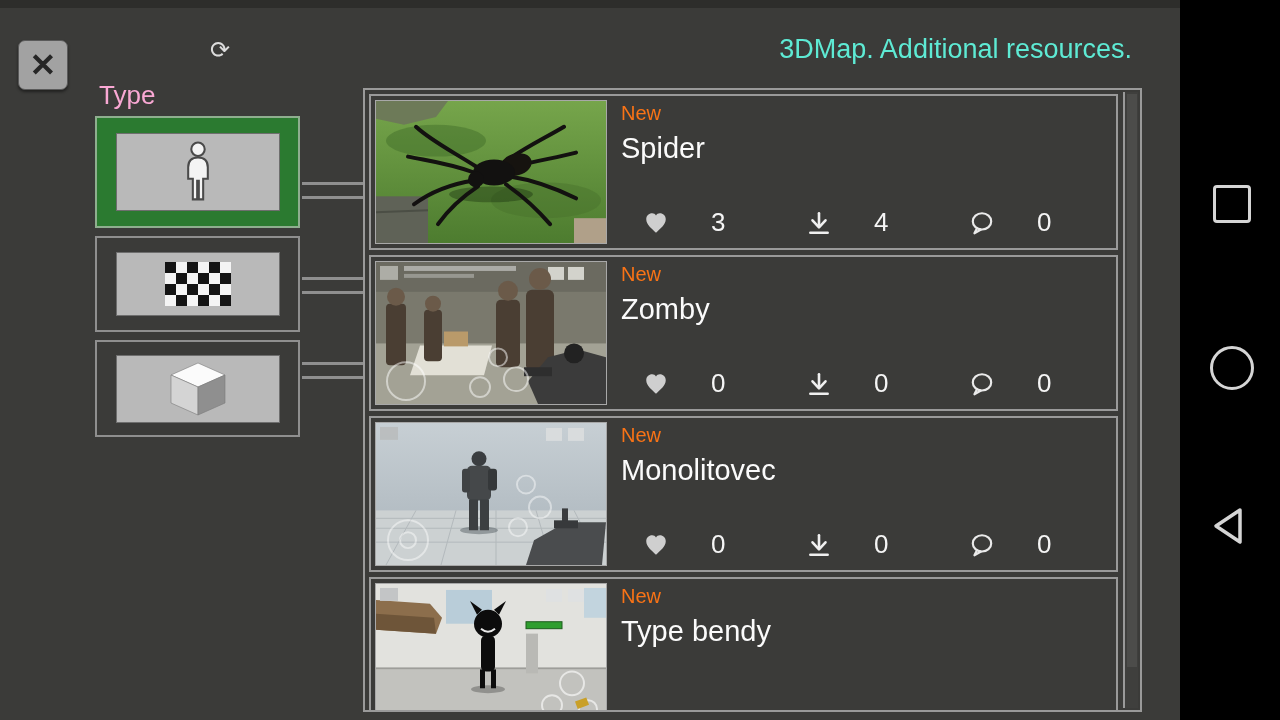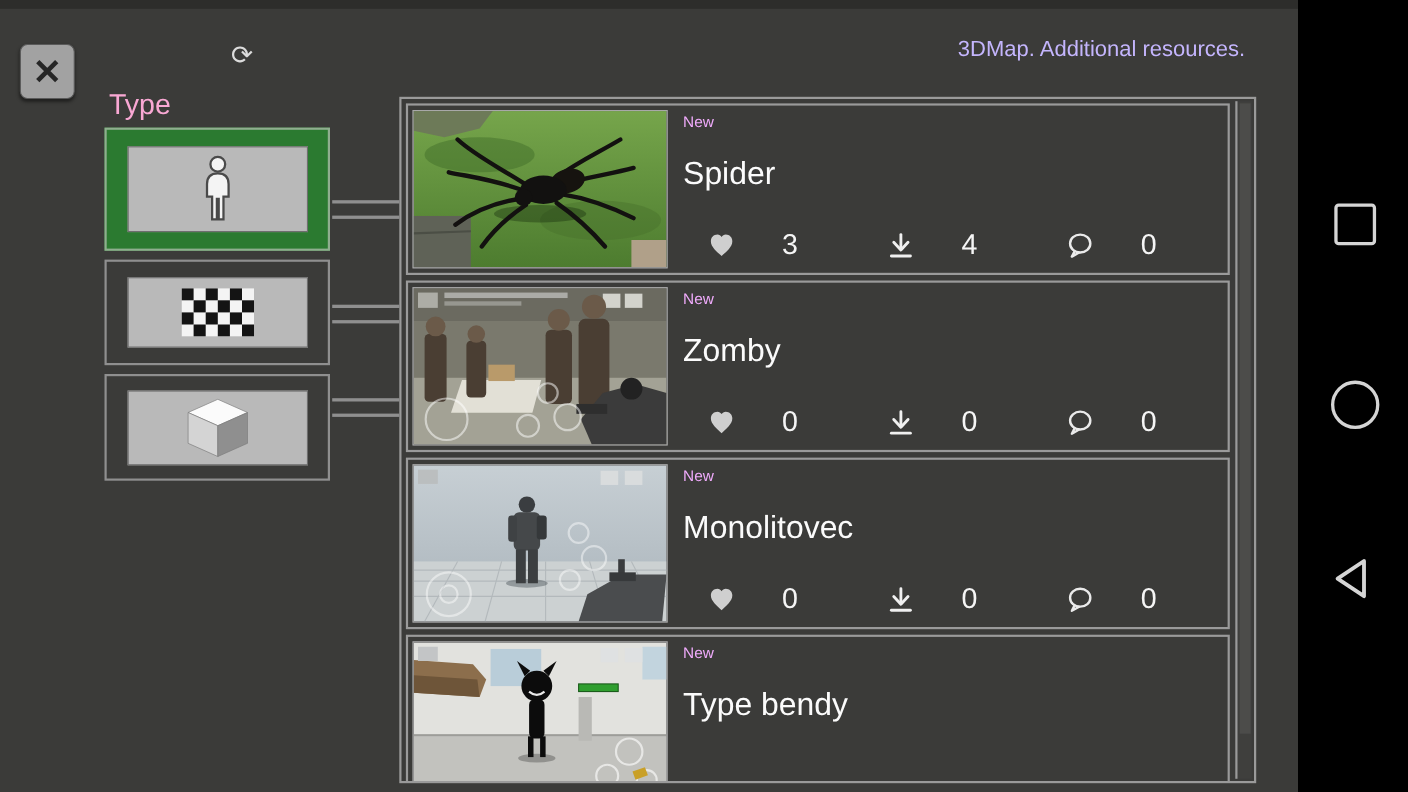--- a/index.html
+++ b/index.html
@@ -6,21 +6,21 @@
   body{font-family:"Liberation Sans",sans-serif;background:#222;}
   #screen{position:relative;width:1280px;height:720px;background:#3b3b39;overflow:hidden;}
 
   .top-strip{position:absolute;top:0;left:0;width:1180px;height:8px;background:#2d2d2b;}
 
   
   .close-btn{position:absolute;left:18px;top:40px;width:48px;height:48px;background:#a2a2a2;
     border:1px solid #5a5a5a;border-radius:7px;display:flex;align-items:center;justify-content:center;
     font-size:32px;font-weight:bold;color:#262626;box-shadow:0 2px 3px rgba(0,0,0,.45);cursor:pointer;}
   .refresh{position:absolute;left:210px;top:36px;color:#dcdcdc;font-size:24px;cursor:pointer;}
-  .title{position:absolute;top:34px;right:148px;color:#c4b5fd;font-size:20px;}
+  .title{position:absolute;top:34px;right:148px;color:#5eead4;font-size:27px;}
 
   
   .type-label{position:absolute;left:99px;top:80px;color:#f9a8d4;font-size:26px;}
   .type-btn{position:absolute;left:95px;width:205px;background:#3b3b39;border:2px solid #8f8f8f;
     box-sizing:border-box;display:flex;align-items:center;justify-content:center;cursor:pointer;}
   .type-btn.selected{background:#2b7a30;border-color:#8fae8f;}
   #btn-characters{top:116px;height:112px;}
   #btn-textures{top:236px;height:96px;}
   #btn-objects{top:340px;height:97px;}
   .type-inner{width:162px;background:#b9b9b9;border:1px solid #6e6e6e;display:flex;align-items:center;justify-content:center;}
@@ -34,22 +34,22 @@
   .list-container{position:absolute;left:363px;top:88px;width:779px;height:624px;border:2px solid #9a9a9a;
     box-sizing:border-box;overflow:hidden;padding:4px 22px 4px 4px;}
   .scroll-track{position:absolute;top:2px;bottom:2px;right:2px;width:13px;border-left:2px solid #9a9a9a;background:#3f3f3d;}
   .scroll-thumb{position:absolute;top:2px;left:2px;right:1px;height:93%;background:#4c4c4a;}
 
   .card{position:relative;height:156px;border:2px solid #9a9a9a;box-sizing:border-box;margin-bottom:5px;
     display:flex;background:#3b3b39;cursor:pointer;}
   .thumb{width:232px;height:144px;margin:4px;border:1px solid #a8a8a8;box-sizing:border-box;flex:none;overflow:hidden;background:#666;}
   .thumb svg{display:block;width:100%;height:100%;}
   .card-info{flex:1;position:relative;padding:6px 0 0 10px;}
-  .badge{color:#f0abfc;font-size:14px;}
-  .name{color:#fbfbfb;font-size:29px;margin-top:24px;}
+  .badge{color:#f97316;font-size:20px;}
+  .name{color:#fbfbfb;font-size:29px;margin-top:7px;}
   .stats{position:absolute;left:10px;right:6px;bottom:10px;display:flex;}
   .stat{flex:1;display:flex;align-items:center;padding-left:22px;}
   .stat .icon{width:26px;height:26px;flex:none;}
   .stat .count{color:#f5f5f5;font-size:26px;margin-left:42px;}
 
   
   .nav-bar{position:absolute;top:0;right:0;width:100px;height:720px;background:#000;}
   .nav-recents{position:absolute;left:33px;top:185px;width:32px;height:32px;border:3px solid #d5d5d5;border-radius:4px;cursor:pointer;}
   .nav-home{position:absolute;left:30px;top:346px;width:38px;height:38px;border:3px solid #d5d5d5;border-radius:50%;cursor:pointer;}
   .nav-back{position:absolute;left:28px;top:506px;width:44px;height:40px;cursor:pointer;}

